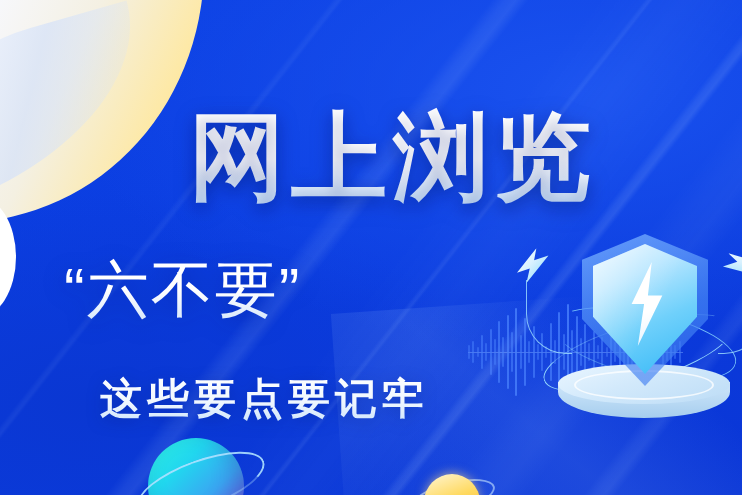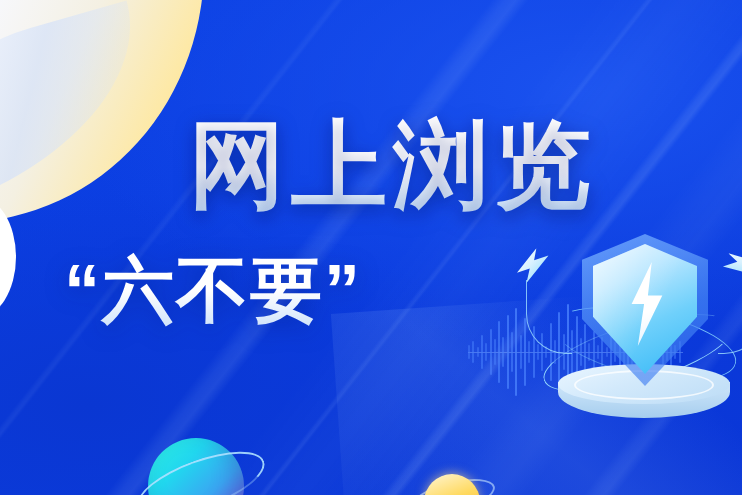--- a/index.html
+++ b/index.html
@@ -77,32 +77,32 @@
   .text-col{position:absolute;left:0;top:0;width:742px;height:495px;}
 
   .eyebrow{
     position:absolute;left:163px;top:44px;
     font-size:30px;line-height:40px;font-weight:700;
     letter-spacing:1px;color:#ffffff;white-space:nowrap;
     text-shadow:0 2px 6px rgba(0,20,90,.28);
   }
 
   .headline{
-    position:absolute;left:189px;top:110px;
+    position:absolute;left:189px;top:102px;
     font-size:96px;line-height:110px;font-weight:900;
     letter-spacing:6px;white-space:nowrap;
     background:linear-gradient(180deg,#ffffff 0%,#ffffff 52%,#dcebfb 78%,#bcd9f6 100%);
     -webkit-background-clip:text;background-clip:text;color:transparent;
     text-shadow:0 6px 14px rgba(4,24,110,.22);
     filter:drop-shadow(0 4px 10px rgba(3,20,100,.28));
   }
 
   .headline2{
     position:absolute;left:64px;top:236px;
-    font-size:72px;line-height:108px;font-weight:700;
+    font-size:62px;line-height:108px;font-weight:400;
     letter-spacing:2px;white-space:nowrap;
     background:linear-gradient(180deg,#ffffff 0%,#ffffff 50%,#dbeafc 76%,#b9d7f6 100%);
     -webkit-background-clip:text;background-clip:text;color:transparent;
     filter:drop-shadow(0 5px 12px rgba(3,20,100,.3));
   }
 
   .subline{
     position:absolute;left:100px;top:372px;
     font-size:42px;line-height:54px;font-weight:800;
     letter-spacing:5px;white-space:nowrap;
@@ -322,15 +322,16 @@
     <div class="planet-body"></div>
     <div class="planet-ring"></div>
   </div>
 
   <div class="mini-ring"></div>
   <div class="mini-sphere"></div>
 
   <div class="text-col">
     <div class="headline">网上浏览</div>
     <div class="headline2">“六不要”</div>
+    <div class="subline">这些要点要记牢</div>
   </div>
 
 </div>
 
 </body></html>

